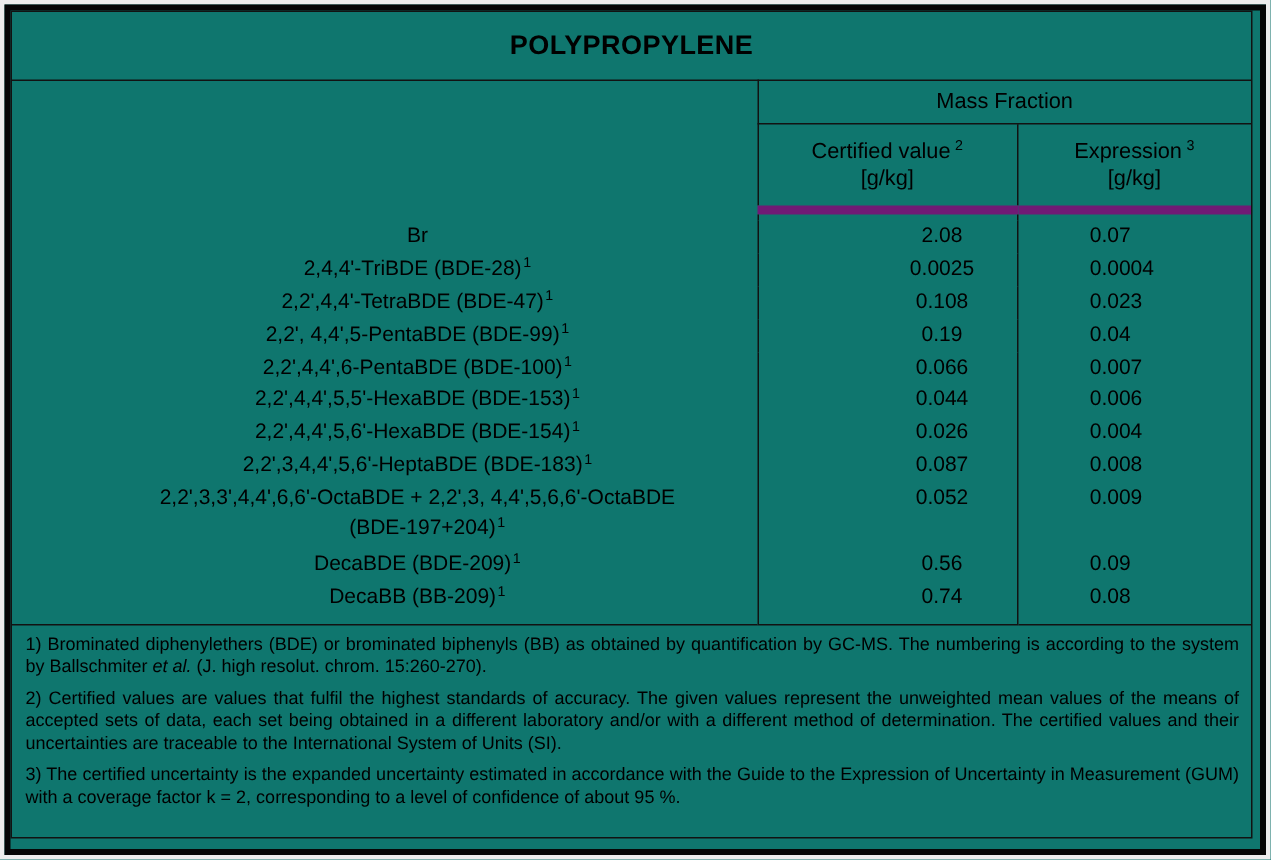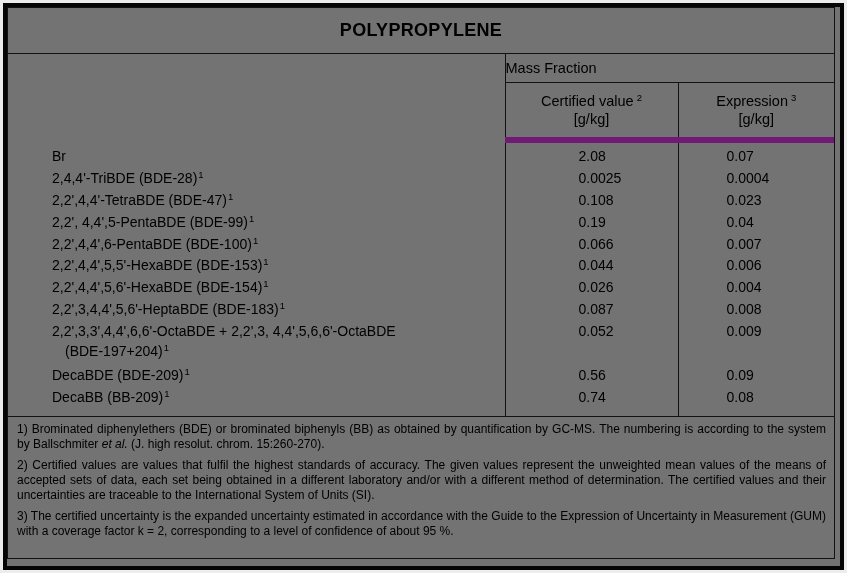--- a/index.html
+++ b/index.html
@@ -12,53 +12,53 @@
     position: relative;
     overflow: hidden;
     background: #ededed;
     color: #000;
     font-family: "Liberation Sans", sans-serif;
   }
   .outer-frame {
     position: absolute;
     inset: 3px;
     border: 4px solid #060606;
-    background: #737373;
+    background: #0f766e;
   }
   .inner-frame {
     position: absolute;
     left: 0;
     top: 0;
     right: 5px;
     bottom: 7px;
     border: 1px solid #121212;
     overflow: hidden;
   }
   table.cert-table {
     border-collapse: collapse;
     table-layout: fixed;
     width: 100%;
     height: 100%;
   }
   .col-name { width: 497px; }
   .col-cert { width: 173px; }
   td { padding: 0; }
-  .c1, .c2 { border-right: 1px solid #121212; }
+  .c1, .c2 { border-right: 1px solid #121212; text-align: center; }
   .title-cell {
     height: 45px;
     text-align: center;
     vertical-align: middle;
     font-weight: bold;
     font-size: 18px;
     letter-spacing: 0.3px;
     border-bottom: 1px solid #121212;
   }
   .group-cell {
     height: 28px;
-    text-align: left;
+    text-align: center;
     vertical-align: middle;
     font-size: 14.5px;
     border-bottom: 1px solid #121212;
   }
   .colhead {
     height: 54px;
     text-align: center;
     vertical-align: middle;
     font-size: 14.5px;
     line-height: 18px;

